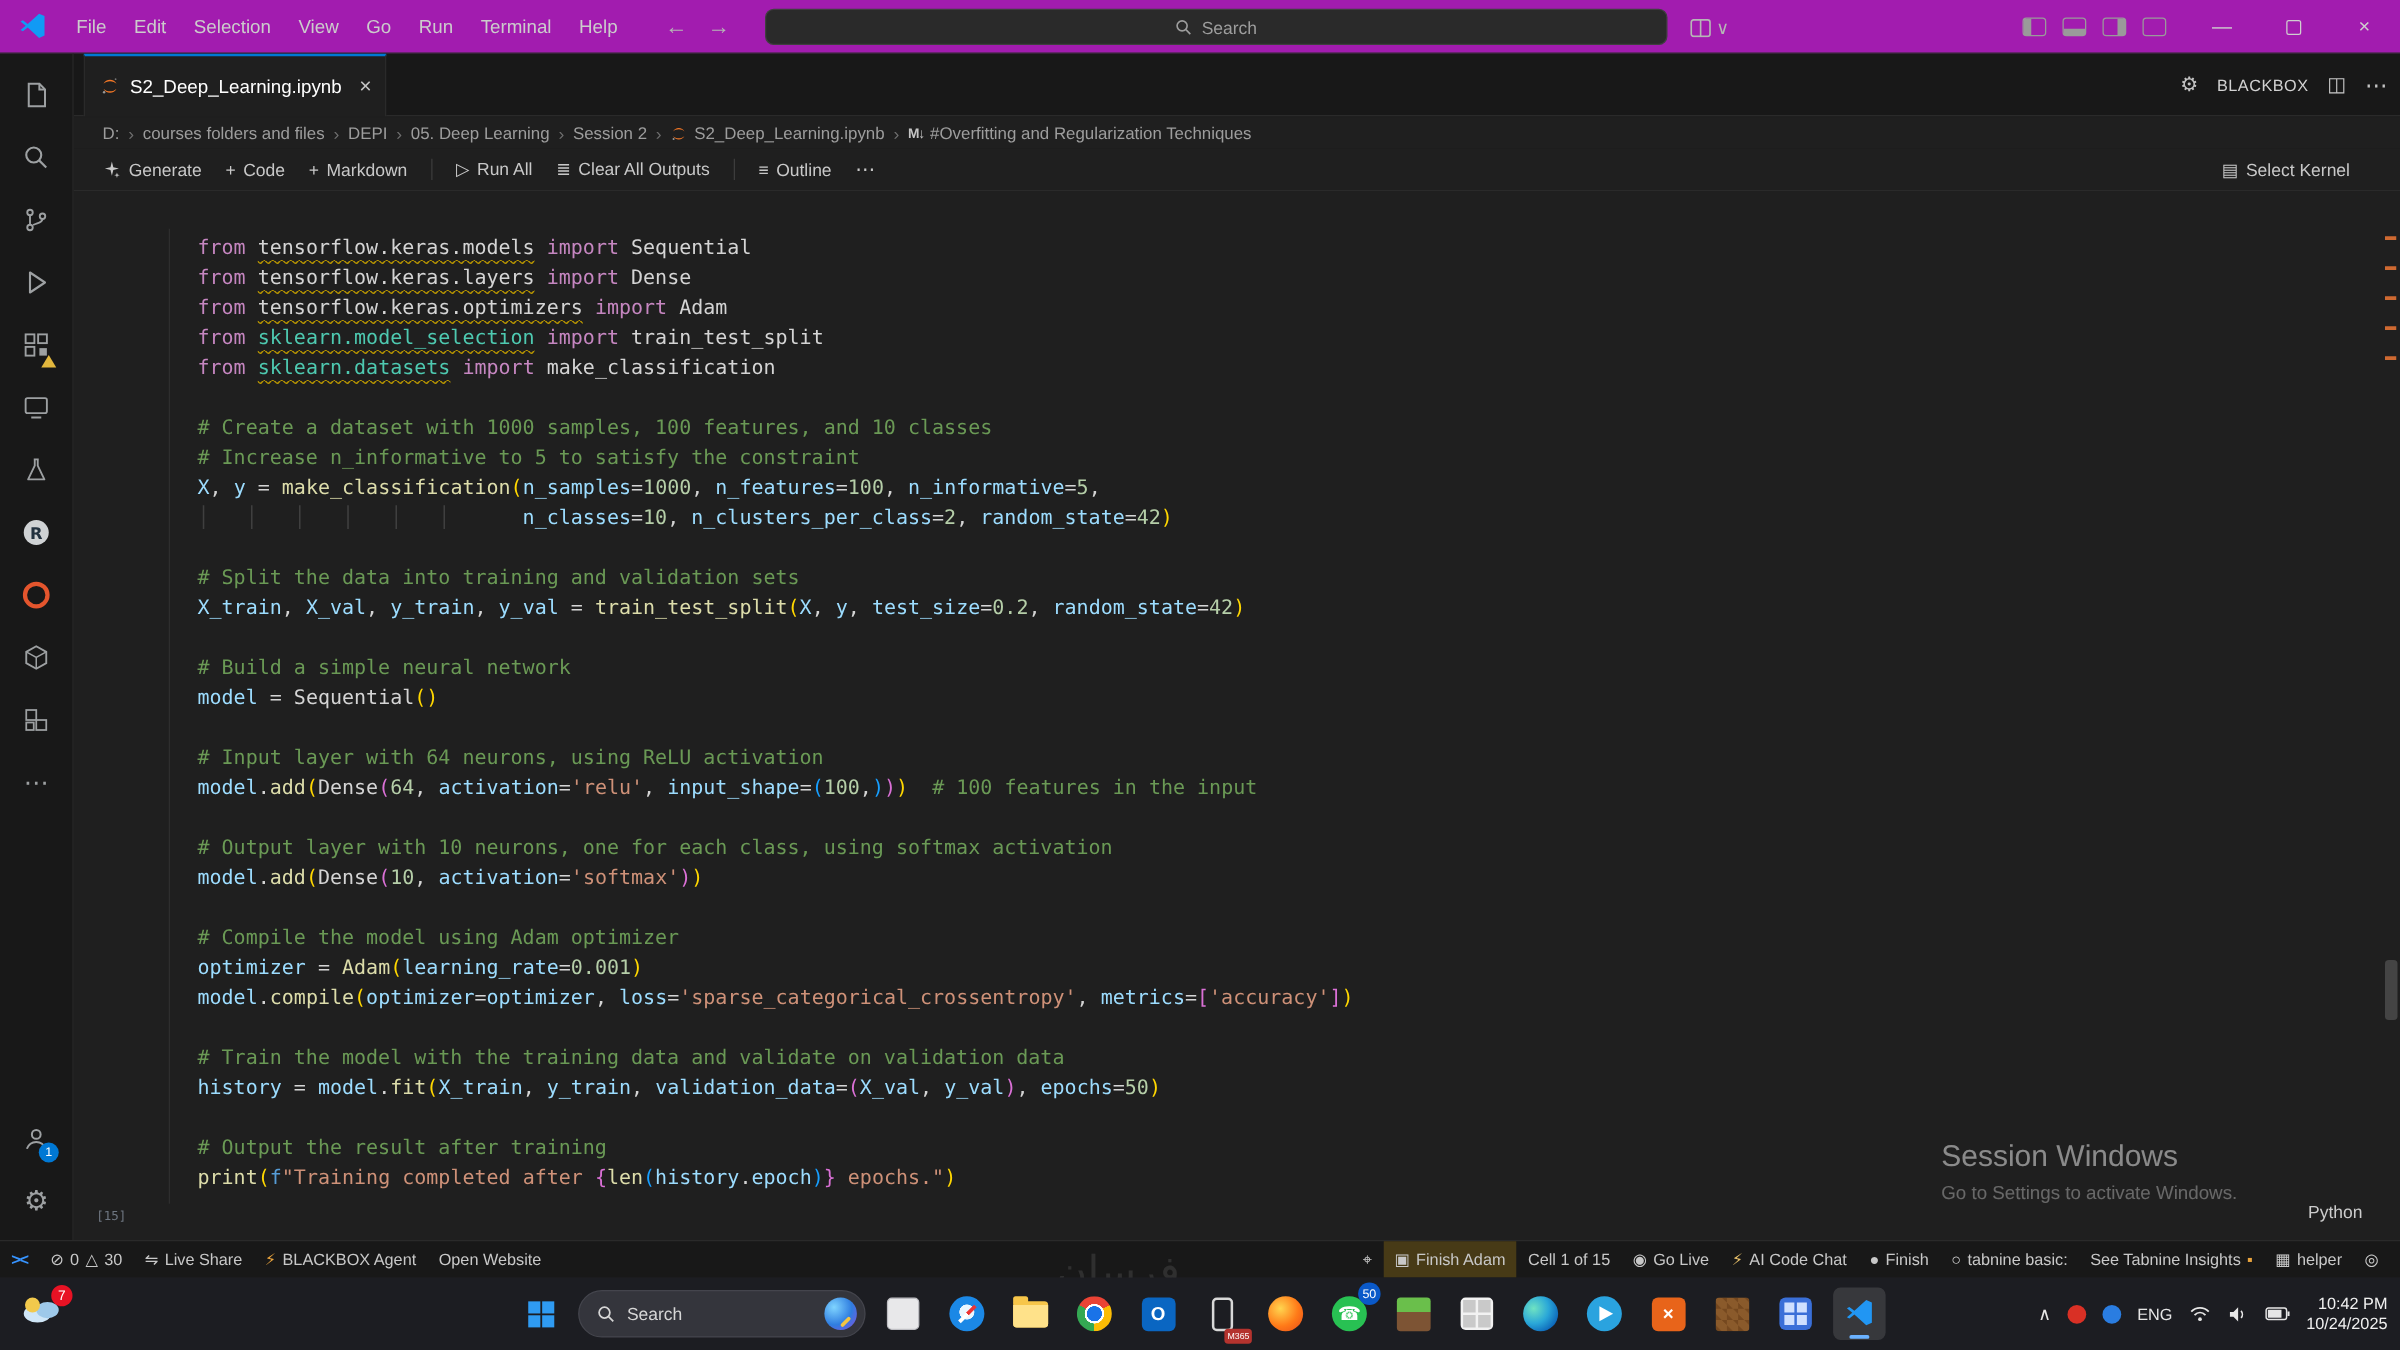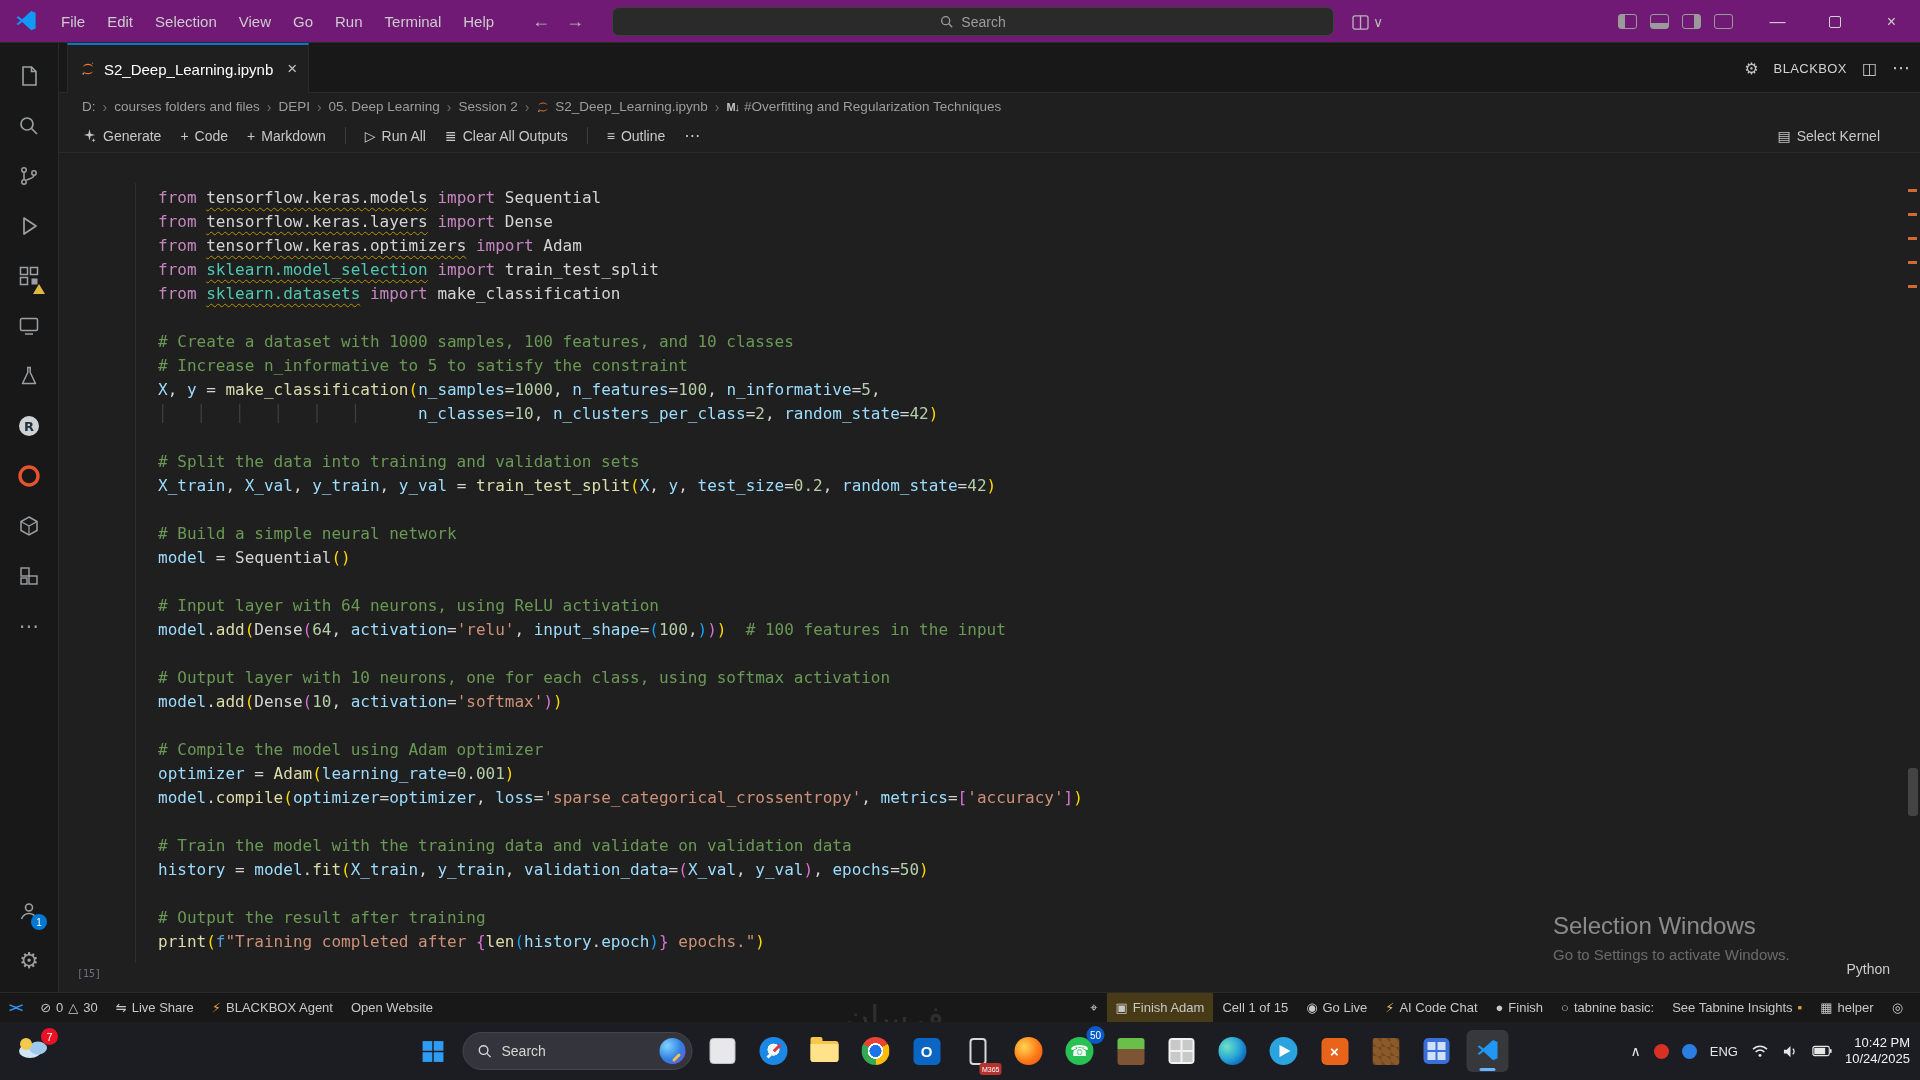--- a/index.html
+++ b/index.html
@@ -5,21 +5,21 @@
   * { box-sizing: border-box; }
   html,body { margin:0; padding:0; }
   body {
     width:1920px; height:1080px; overflow:hidden; position:relative;
     background:#1f1f1f; color:#cccccc;
     font-family:"Liberation Sans","DejaVu Sans",sans-serif; font-size:14px;
   }
   svg { display:block; }
 
   
-  .titlebar { position:absolute; left:0; top:0; width:1920px; height:43px; background:#701a75; border-bottom:1px solid #2a2a2a; }
+  .titlebar { position:absolute; left:0; top:0; width:1920px; height:43px; background:#a21caf; border-bottom:1px solid #2a2a2a; }
   .vscode-logo { position:absolute; left:14px; top:9px; }
   .menus { position:absolute; left:50px; top:0; height:43px; display:flex; align-items:center; }
   .menu-item { padding:4px 11px; font-size:15px; color:#cccccc; border-radius:5px; cursor:default; }
   .nav-arrows { position:absolute; left:532px; top:0; height:43px; display:flex; align-items:center; gap:16px; font-size:18px; color:#b6b6b6; }
   .searchbox { position:absolute; left:612px; top:7px; width:722px; height:29px; background:#2a2a2a; border:1px solid #3f3f3f; border-radius:7px; display:flex; align-items:center; justify-content:center; gap:7px; color:#9d9d9d; font-size:14px; }
   .layout-chip { position:absolute; left:1352px; top:9px; height:26px; display:flex; align-items:center; gap:4px; color:#b6b6b6; font-size:14px; }
   .panel-icons { position:absolute; left:1618px; top:0; height:43px; display:flex; align-items:center; gap:13px; }
   .pi { width:19px; height:15px; border:1.4px solid #9a9a9a; border-radius:3px; position:relative; }
   .pi.left::after  { content:""; position:absolute; left:0; top:0; bottom:0; width:6px; background:#9a9a9a; }
   .pi.bottom::after{ content:""; position:absolute; left:0; right:0; bottom:0; height:5px; background:#9a9a9a; }
@@ -369,21 +369,21 @@
     <div class="ruler-mark" style="top:36px"></div>
     <div class="ruler-mark" style="top:60px"></div>
     <div class="ruler-mark" style="top:84px"></div>
     <div class="ruler-mark" style="top:108px"></div>
     <div class="ruler-mark" style="top:132px"></div>
     <div class="ruler-thumb" style="top:615px"></div>
   </div>
 </div>
 
 <div class="activate">
-  <div class="l1">Selection Windows</div>
+  <div class="l1">Session Windows</div>
   <div class="l2">Go to Settings to activate Windows.</div>
 </div>
 <div class="ar-watermark">فرسان</div>
 
 <div class="statusbar">
   <div class="sb-left" id="sb-left">
       <span class="sb-item">
         <span class="sb-ic remote-glyph" style="color: rgb(55, 148, 255);">&gt;&lt;</span>
       </span>
       <span class="sb-item">

